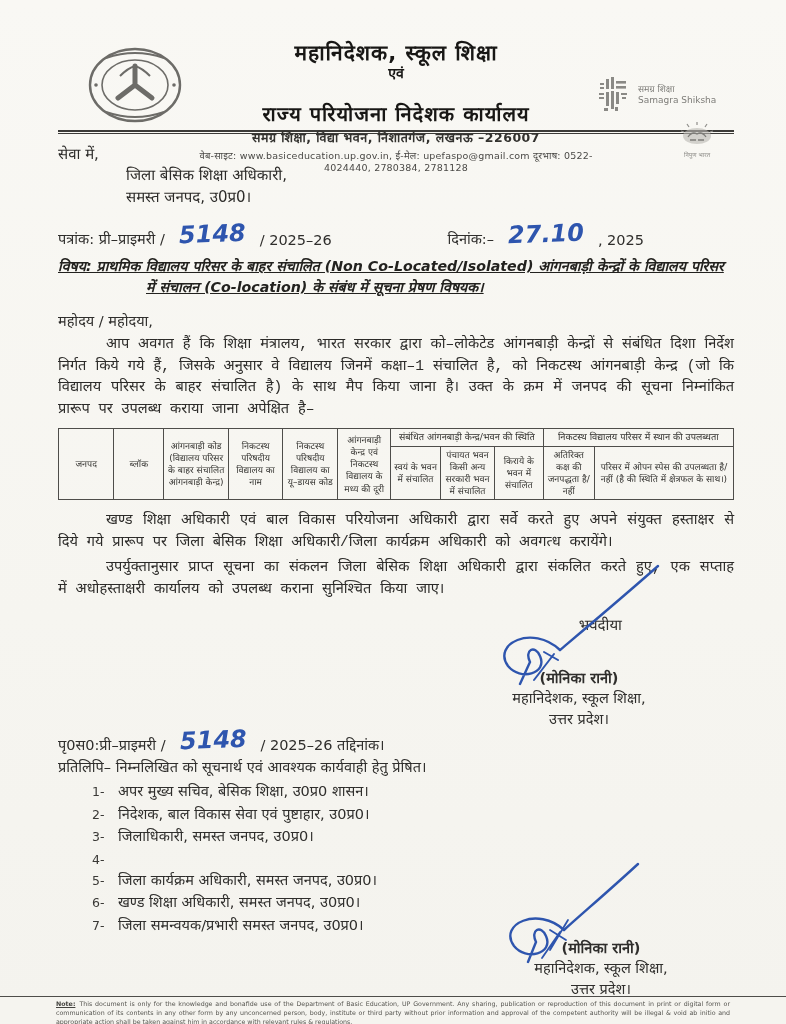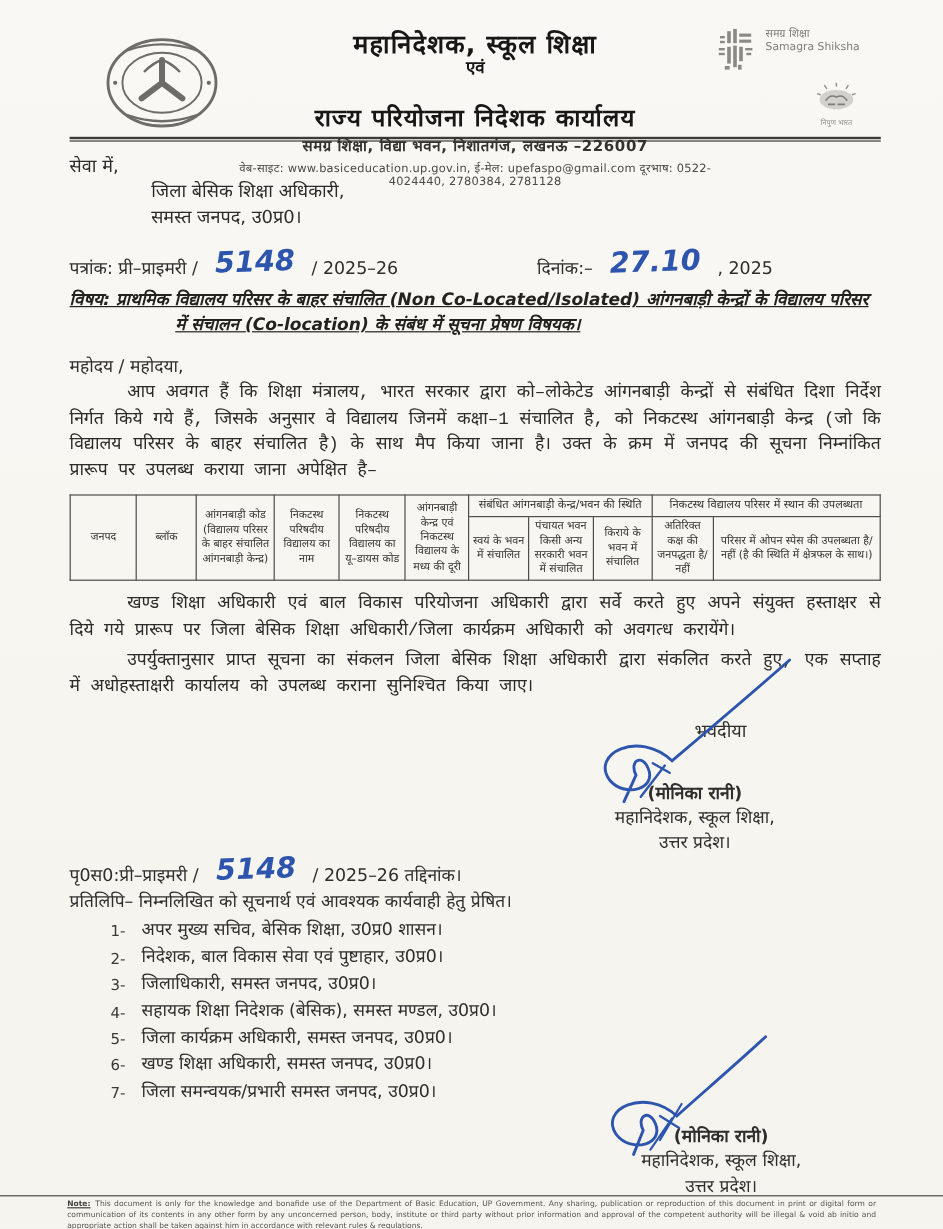--- a/index.html
+++ b/index.html
@@ -4,33 +4,33 @@
 <style>
   * { margin:0; padding:0; box-sizing:border-box; }
   html,body { background:#e8e6e1; }
   body { font-family:"DejaVu Sans", sans-serif; }
   .page {
     position:relative; width:786px; height:1024px; margin:0 auto;
     background:#f8f7f3;
     background-image: linear-gradient(180deg, #f9f8f4 0%, #f6f5f0 60%, #f4f3ee 100%);
     color:#2f2e2c; overflow:hidden;
   }
-  .content { position:absolute; left:58px; right:52px; top:0; }
+  .content { position:absolute; left:58px; right:52px; top:16px; }
 
   
   .letterhead { position:relative; padding-top:22px; height:112px; }
   .lh-center { text-align:center; padding:0 120px; }
   .lh-title1 { font-size:21px; font-weight:bold; color:#181715; letter-spacing:1px; }
   .lh-title2 { font-size:14px; font-weight:bold; color:#181715; line-height:1.1; }
   .lh-title3 { font-size:20px; font-weight:bold; color:#181715; letter-spacing:1px;margin-top:19px; }
   .lh-addr   { font-size:12.5px; font-weight:bold; color:#33322f; margin-top:2px; letter-spacing:.5px; }
   .lh-contact{ font-size:9.5px; color:#4a4946; margin-top:3px; letter-spacing:.2px; }
   .seal { position:absolute; left:22px; top:28px; width:110px; height:82px; }
   .logo-right { position:absolute; right:-14px; top:24px; width:150px; text-align:left; }
-  .samagra { display:flex; align-items:flex-start; gap:6px; }
+  .samagra { display:flex; align-items:center; gap:6px;margin-top:37px; }
   .samagra-caption { font-size:9px; color:#7d7c78; line-height:1.25; }
   .nipun { margin:8px 0 0 48px; text-align:center; }
   .nipun-caption { font-size:6px; color:#8b8a86; }
   .rule-double { border-top:2px solid #3c3b38; border-bottom:1px solid #3c3b38; height:4px; margin-top:2px; }
 
   
   .to-block { margin-top:10px; font-size:15px; line-height:1.42; color:#2c2b29; }
   .to-indent { padding-left:68px; }
   .refline { display:flex; align-items:flex-end; margin-top:12px; font-size:14.5px; }
   .hand { font-family:"DejaVu Sans", sans-serif; font-style:italic; color:#2e55ae; font-weight:bold; }
@@ -226,21 +226,20 @@
       <div class="copy-item">
           <span class="copy-num">2-</span>
           <span>निदेशक, बाल विकास सेवा एवं पुष्टाहार, उ0प्र0।</span>
         </div>
       <div class="copy-item">
           <span class="copy-num">3-</span>
           <span>जिलाधिकारी, समस्त जनपद, उ0प्र0।</span>
         </div>
       <div class="copy-item">
           <span class="copy-num">4-</span>
-          <span>सहायक शिक्षा निदेशक (बेसिक), समस्त मण्डल, उ0प्र0।</span>
         </div>
       <div class="copy-item">
           <span class="copy-num">5-</span>
           <span>जिला कार्यक्रम अधिकारी, समस्त जनपद, उ0प्र0।</span>
         </div>
       <div class="copy-item">
           <span class="copy-num">6-</span>
           <span>खण्ड शिक्षा अधिकारी, समस्त जनपद, उ0प्र0।</span>
         </div>
       <div class="copy-item">

